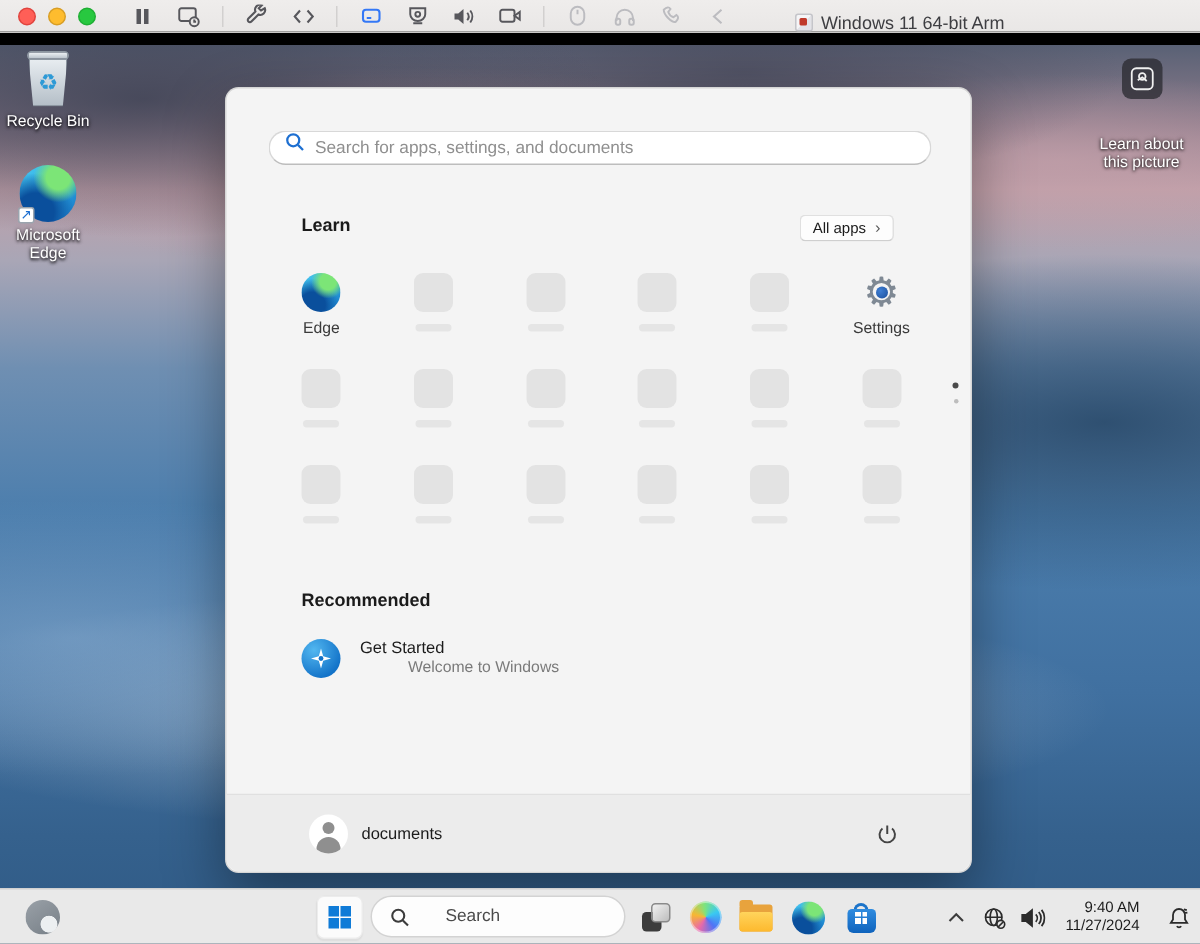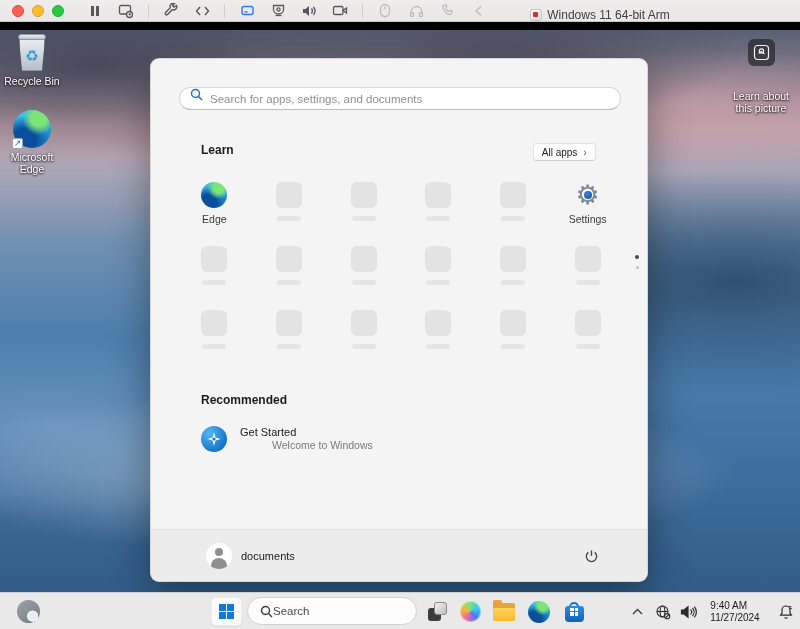--- a/index.html
+++ b/index.html
@@ -114,21 +114,21 @@
     background:#e9e9e9; border-top:1px solid rgba(0,0,0,.10); }
   .widgets-btn { position:absolute; left:17px; top:7px; width:23px; height:23px; border-radius:50%;
     background:radial-gradient(circle at 68% 70%, #eceff1 0 24%, rgba(236,239,241,0) 26%),
                linear-gradient(145deg,#9aa1a8,#767e86); }
   .start-btn { position:absolute; left:211px; top:4px; width:31px; height:29px; border-radius:5px;
     background:#fbfbfb; border:1px solid rgba(0,0,0,.06); box-shadow:0 1px 1px rgba(0,0,0,.05);
     display:flex; align-items:center; justify-content:center; }
   .win-logo { width:15px; height:15px; display:grid; grid-template-columns:1fr 1fr; grid-template-rows:1fr 1fr; gap:1.5px; }
   .win-logo span { background:#0f7bd7; }
   .tb-search { position:absolute; left:247px; top:4px; width:170px; height:28px; border-radius:14px;
-    background:#fdfdfd; border:1px solid #d3d3d3; display:flex; align-items:center; gap:0; padding:0 12px;
+    background:#fdfdfd; border:1px solid #d3d3d3; display:flex; align-items:center; gap:24px; padding:0 12px;
     color:#3c3c3c; }
   .tb-search .lbl { font-size:11.5px; color:#4a4a4a; }
   .tb-ico { position:absolute; top:7px; width:24px; height:23px; display:flex; align-items:center; justify-content:center; }
   .tv-wrap { position:relative; width:19px; height:19px; }
   .tv-back { position:absolute; left:0; bottom:0; width:13px; height:13px; border-radius:3px; background:#3c3c3c; }
   .tv-front { position:absolute; right:0; top:0; width:13px; height:13px; border-radius:3px;
     background:linear-gradient(135deg,#f2f2f2,#bdbdbd); border:1px solid #8a8a8a; }
   .copilot { width:21px; height:21px; border-radius:50%;
     background:conic-gradient(from 210deg,#e96aa8,#f7b733,#7ee37d,#39c9f2,#4f74f6,#e96aa8);
     box-shadow:inset 0 0 0 1px rgba(255,255,255,.4); }
@@ -136,21 +136,21 @@
   .folder-back { position:absolute; inset:0; border-radius:2px; background:#e8a33d; }
   .folder-back::before { content:""; position:absolute; top:-3px; left:0; width:9px; height:4px; border-radius:2px 2px 0 0; background:#e8a33d; }
   .folder-front { position:absolute; left:0; bottom:0; width:22px; height:13px; border-radius:2px; background:linear-gradient(#ffd45c,#fdb92e); }
   .store { position:relative; width:19px; height:20px; }
   .store-bag { position:absolute; left:0; bottom:0; width:19px; height:16px; border-radius:3px 3px 4px 4px; background:linear-gradient(#2f8ce0,#0f63bd); }
   .store-handle { position:absolute; top:0; left:4.5px; width:10px; height:7px; border:2px solid #1b73c9; border-bottom:none; border-radius:5px 5px 0 0; }
   .store-grid { position:absolute; left:5.5px; top:6px; width:8px; height:8px; display:grid; grid-template-columns:1fr 1fr; grid-template-rows:1fr 1fr; gap:1px; }
   .store-grid span { background:#fff; }
   .tray { position:absolute; right:0; top:0; height:37px; display:flex; align-items:center; color:#2b2b2b; }
   .tray-btn { display:flex; align-items:center; justify-content:center; height:37px; }
-  .clock { text-align:left; font-size:10px; line-height:12px; color:#1b1b1b; }
+  .clock { text-align:right; font-size:10px; line-height:12px; color:#1b1b1b; }
 
   .svgi { display:block; }
 </style>
 </head>
 <body>
 
 <div class="screen">
 
   <div class="titlebar">
     <div class="traffic">

